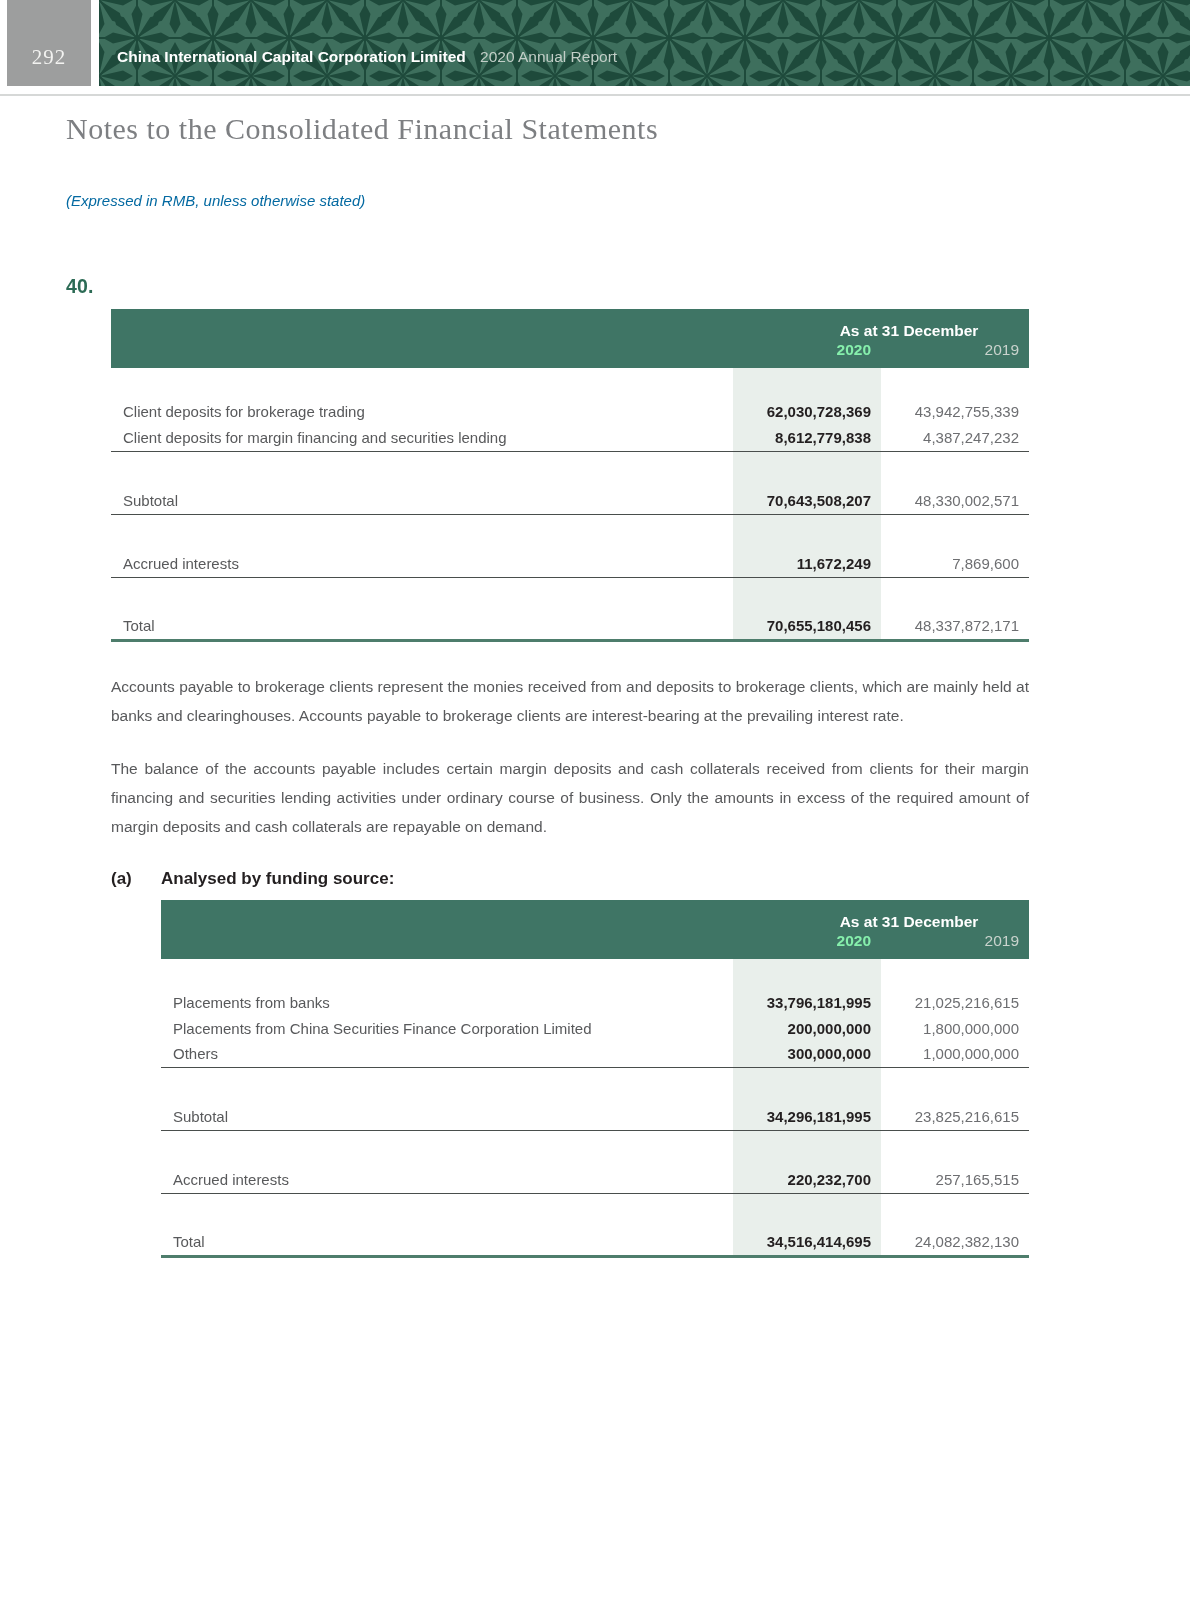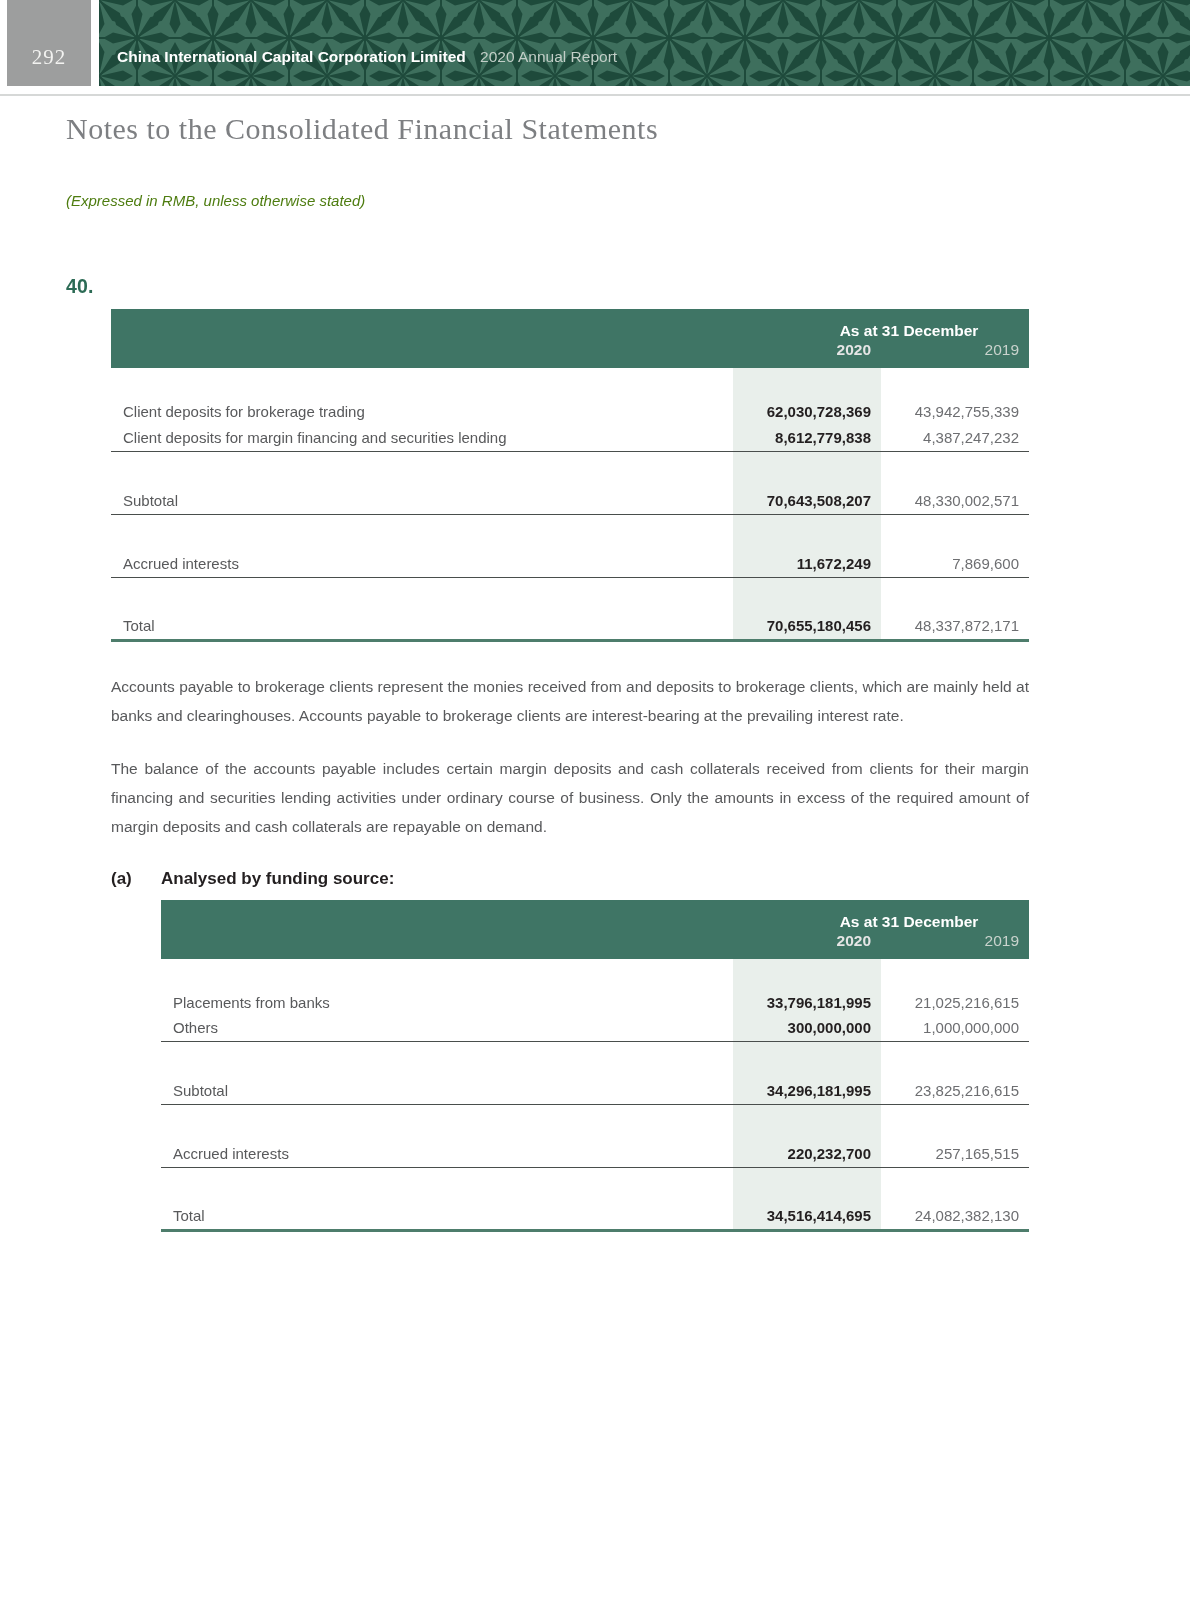--- a/index.html
+++ b/index.html
@@ -29,21 +29,21 @@
   .report { color: #C2CEC7; margin-left: 10px; }
   .header-rule { height: 2px; background: #D6D8D7; margin-top: 8px; }
 
   
   .content { padding-left: 66px; padding-right: 117px; }
   h1.doc-title {
     font-family: "Liberation Serif", serif; font-weight: normal;
     color: #7D7F82; font-size: 30px; letter-spacing: 0.5px;
     margin: 16px 0 0 0;
   }
-  .subtitle { font-style: italic; color: #4d7c0f; font-size: 15px; margin: 46px 0 0 0; }
+  .subtitle { font-style: italic; color: #0369a1; font-size: 15px; margin: 46px 0 0 0; }
 
   h2.sec {
     display: flex; color: #2C6B55; font-size: 19.5px;
     font-weight: bold; margin: 66px 0 0 0; letter-spacing: 0.2px; flex-direction: column;
   }
   h2.sec .secnum { width: 45px; flex: none; }
   h2.sec41 { margin-top: 34px; }
 
   h3.sub { display: flex; font-size: 17px; font-weight: bold; color: #231F20; margin: 28px 0 0 45px; }
   h3.sub .sublabel { width: 50px; flex: none; }
@@ -52,21 +52,21 @@
   table { border-collapse: collapse; table-layout: fixed; font-size: 15px; }
   .t40 { width: 918px; margin: 11px 0 0 45px; }
   .t41 { width: 868px; margin: 11px 0 0 95px; }
 
   thead th { background: #3F7565; }
   th.period {
     color: #fff; font-weight: bold; text-align: center;
     padding: 12px 0 0 56px; font-size: 15.5px; height: 32px; vertical-align: middle;
   }
   tr.yr-row th { padding: 0 10px 9px 0; text-align: right; font-size: 15.5px; height: 27px; vertical-align: bottom; }
-  th.y20 { color: #e5e5e5; }
+  th.y20 { color: #86efac; }
   th.y19 { color: #C9D3CD; font-weight: normal; }
 
   tbody td { vertical-align: bottom; padding-bottom: 5px; }
   td.lbl { color: #58595B; padding-left: 12px; }
   td.c20 { background: #E9EFEB; text-align: right; padding-right: 10px; font-weight: bold; color: #231F20; }
   td.c19 { text-align: right; padding-right: 10px; color: #6D6E71; }
   tr.sp td { height: 37px; padding: 0; }
   tr.sp0 td { height: 31px; padding: 0; }
   tr.data td { height: 26px; }
   tr.rule td { border-bottom: 1px solid #494E4C; }
@@ -229,20 +229,25 @@
           <tr class="sp0">
               <td class="lbl"></td>
               <td class="c20"></td>
               <td class="c19"></td>
             </tr>
           <tr class="data">
             <td class="lbl">Placements from banks</td>
             <td class="c20">33,796,181,995</td>
             <td class="c19">21,025,216,615</td>
           </tr>
+          <tr class="data">
+            <td class="lbl">Placements from China Securities Finance Corporation Limited</td>
+            <td class="c20">200,000,000</td>
+            <td class="c19">1,800,000,000</td>
+          </tr>
           <tr class="data rule">
             <td class="lbl">Others</td>
             <td class="c20">300,000,000</td>
             <td class="c19">1,000,000,000</td>
           </tr>
           <tr class="sp">
               <td class="lbl"></td>
               <td class="c20"></td>
               <td class="c19"></td>
             </tr>

